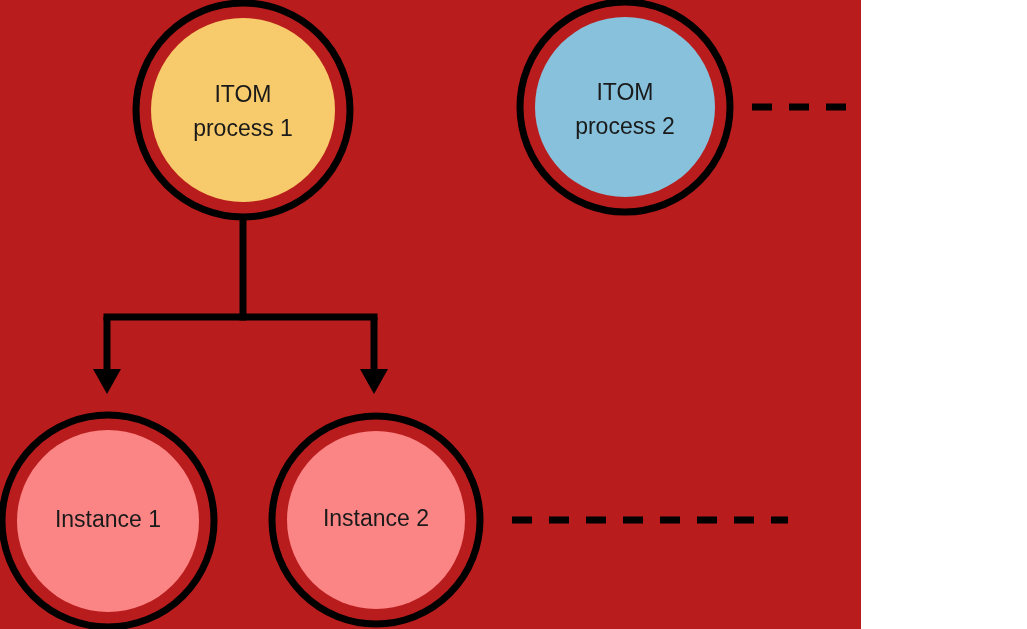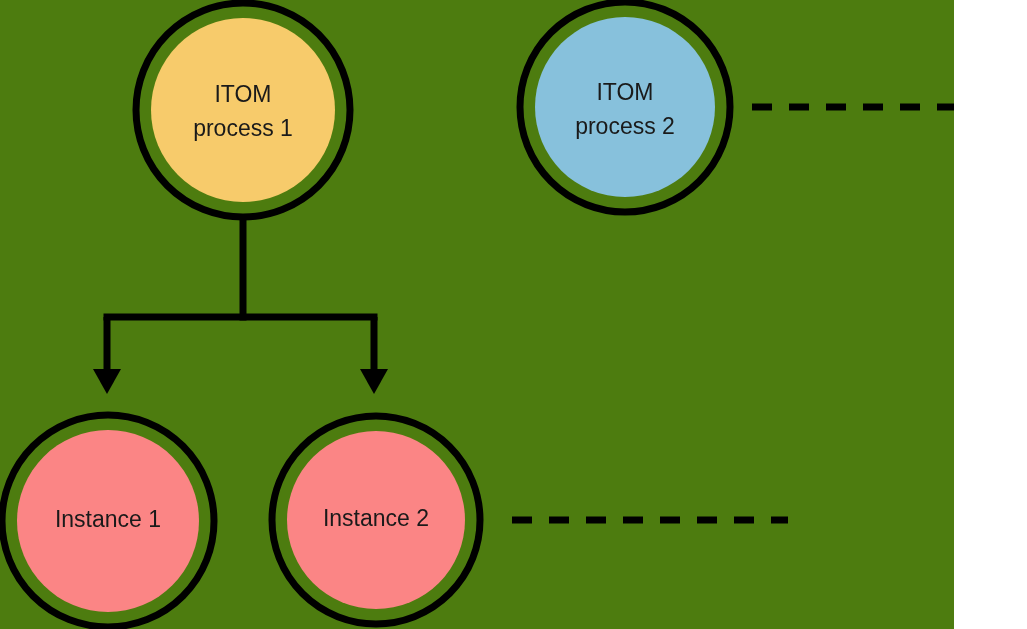--- a/index.html
+++ b/index.html
@@ -5,23 +5,23 @@
   html, body {
     margin: 0;
     padding: 0;
     background: #ffffff;
   }
   body {
     font-family: "Liberation Sans", sans-serif;
   }
   #canvas {
     position: relative;
-    width: 954px;
+    width: 861px;
     height: 629px;
-    background: #4d7c0f;
+    background: #b91c1c;
     overflow: hidden;
   }
   #diagram-svg {
     position: absolute;
     top: 0;
     left: 0;
     width: 1027px;
     height: 629px;
     display: block;
   }

